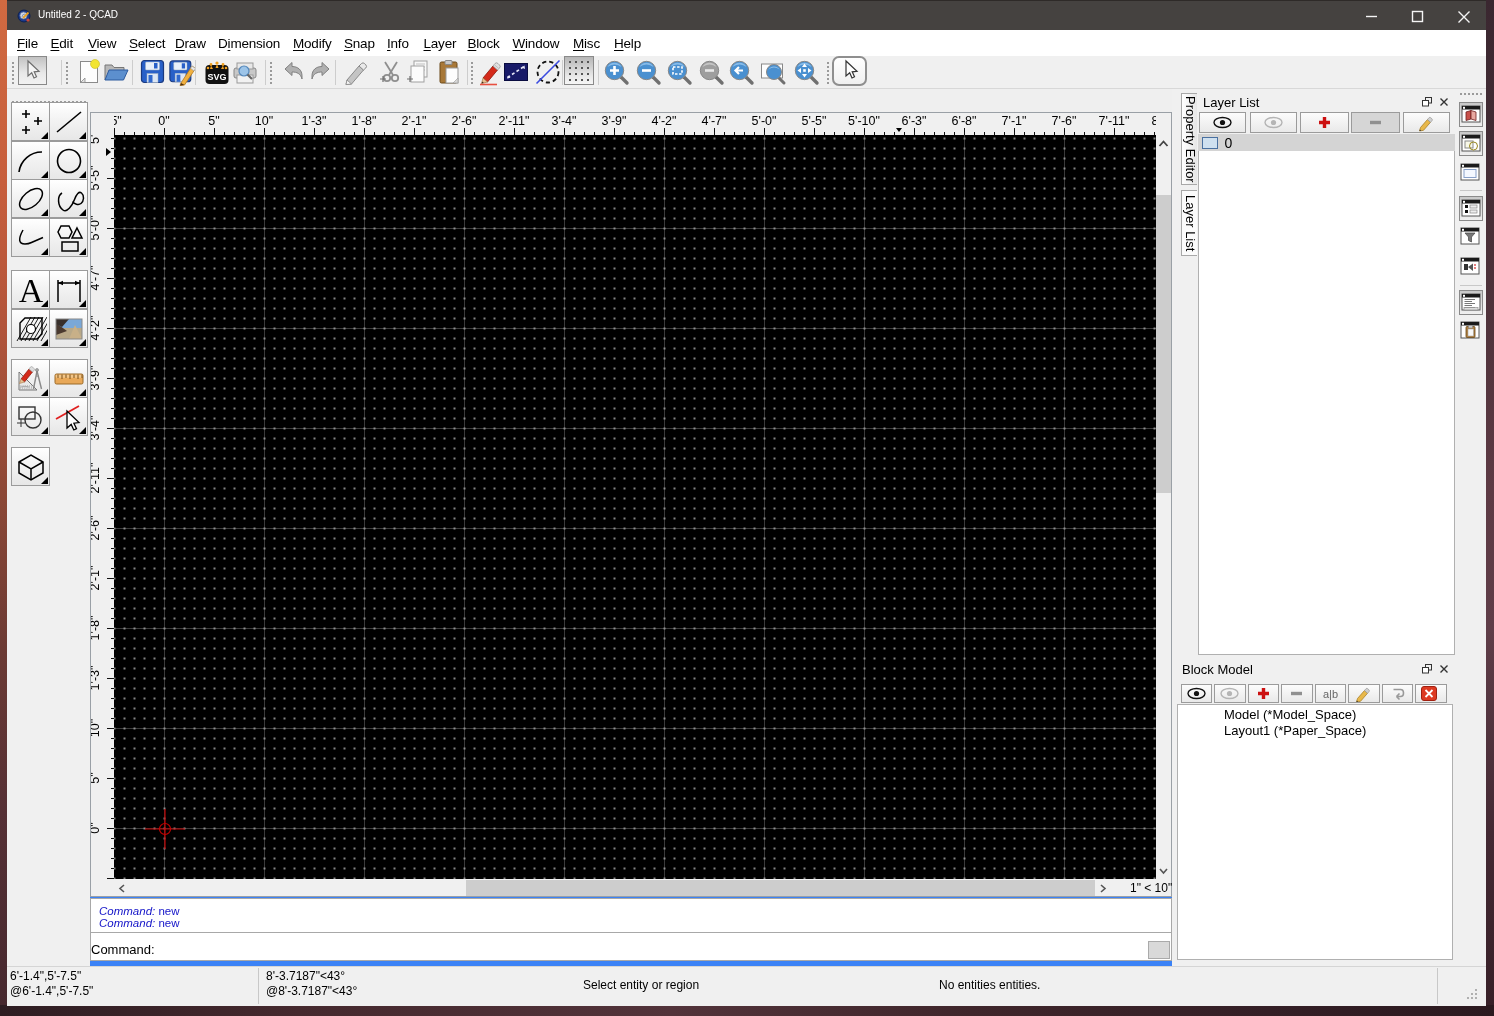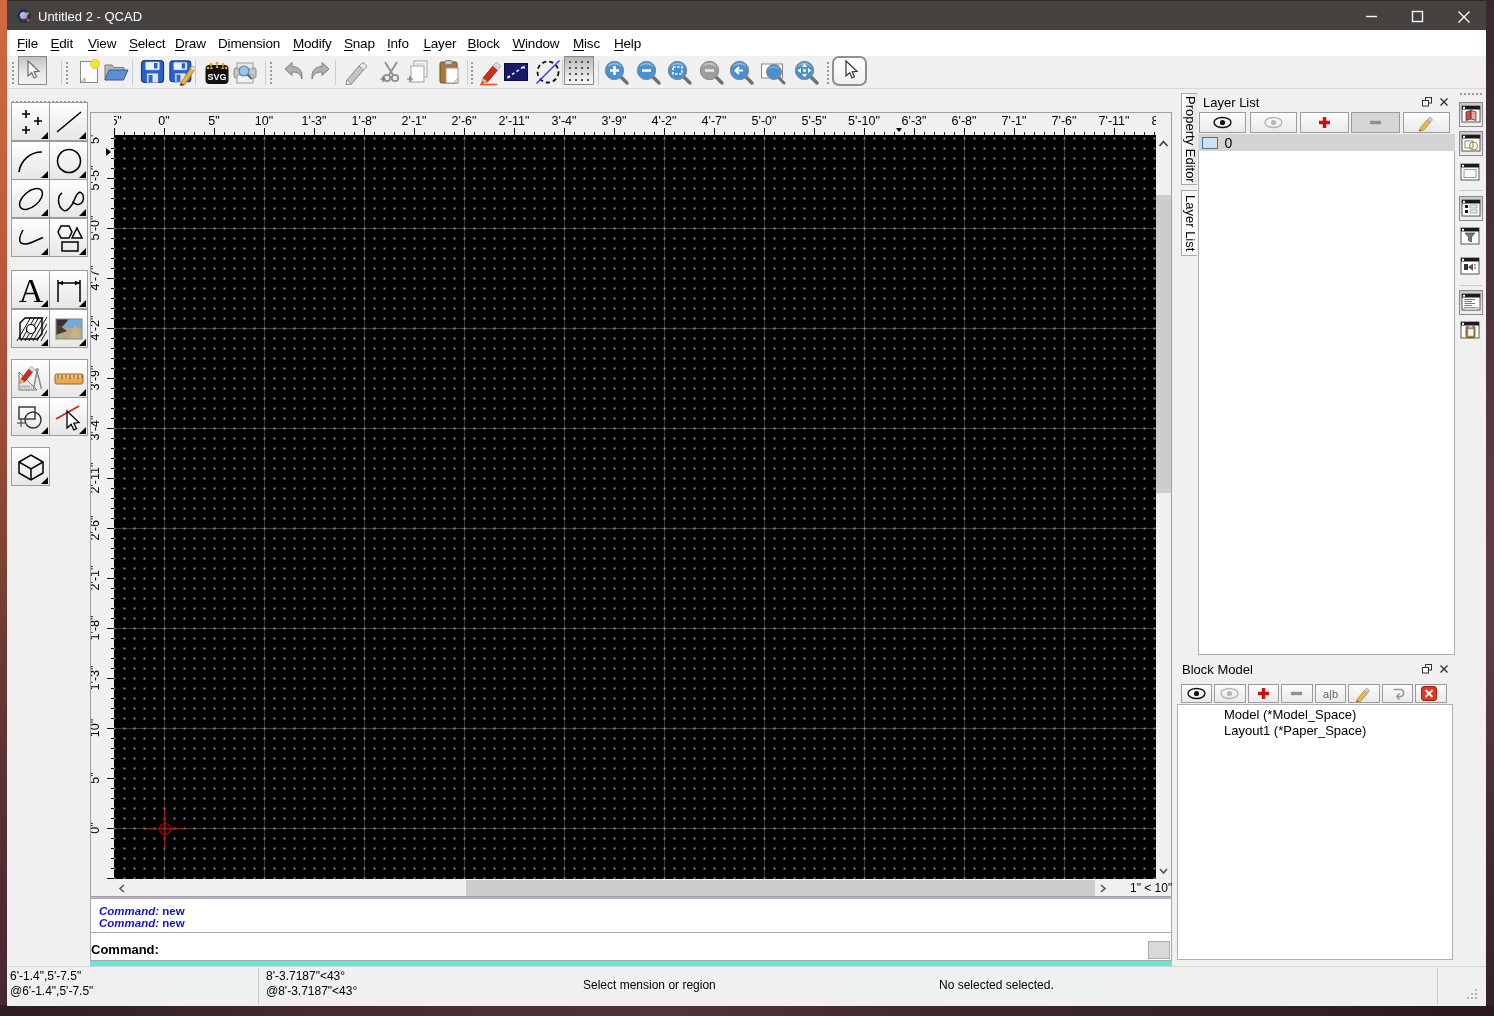--- a/index.html
+++ b/index.html
@@ -7,21 +7,21 @@
 #wallL { position:absolute; left:0; top:0; width:8px; height:1016px;
   background:linear-gradient(#d06a41, #c75e3c 18%, #b2543a 32%, #8d4836 48%, #6b3a34 64%, #553035 80%, #46282e 100%); }
 #wallR { position:absolute; right:0; top:0; width:9px; height:1016px;
   background:linear-gradient(#3a2730, #4a3038 25%, #5d3a44 48%, #5f3d48 62%, #432933 82%, #371f27 100%); }
 #wallB { position:absolute; left:0; bottom:0; width:100%; height:11px;
   background:linear-gradient(to right, #2e1d22, #45292e 20%, #52333a 45%, #3f262b 65%, #341f26 85%, #2b191f); }
 .abs { position:absolute; }
 #win { position:absolute; left:7px; top:0; width:1479px; height:1006px; background:#f0f0f0; box-shadow: inset 1px 0 #5a5550, inset -1px 0 #5a5550, inset 0 -1px #5a5550; }
 
 #titlebar { position:absolute; left:0; top:0; width:100%; height:30px; background:#454240; border-top:1px solid #2e2a28; }
-#titlebar .ttext { position:absolute; left:31px; top:8px; color:#ffffff; font-size:13px; }
+#titlebar .ttext { position:absolute; left:31px; top:8px; color:#ffffff; font-size:10px; }
 .capbtn { position:absolute; top:0; width:45px; height:30px; }
 
 #menubar { position:absolute; left:0; top:30px; width:100%; height:42px; background:#ffffff; }
 .mi { position:absolute; top:0; height:26px; line-height:27px; font-size:13.5px; letter-spacing:-0.2px; color:#000; }
 .mi u { text-decoration:underline; text-underline-offset:2px; }
 
 #toolbar { position:absolute; left:0; top:56px; width:100%; height:33px; background:#f0f0f0; border-bottom:1px solid #d8d8d8; }
 .tbsep { position:absolute; top:4px; height:25px; width:1px; background:#cdcdcd; }
 .tbhandle { position:absolute; top:5px; height:23px; width:5px;
   background-image:radial-gradient(circle, #9a9a9a 0.9px, transparent 1.1px);
@@ -51,21 +51,21 @@
   background-image:
     radial-gradient(circle, #ababab 0.6px, rgba(160,160,160,0.3) 0.95px, transparent 1.1px),
     repeating-linear-gradient(to right, #3a3a3a 0px, #3a3a3a 1px, transparent 1px, transparent 100px),
     repeating-linear-gradient(to bottom, #3a3a3a 0px, #3a3a3a 1px, transparent 1px, transparent 100px);
   background-size:10px 10px, 100px 100%, 100% 100px;
   background-position: 5.5px 8.5px, 50px 0px, 0px 93px; }
 
 #vscroll { position:absolute; left:1065px; top:22px; width:15px; height:744px; background:#f0f0f0; }
 #hscroll { position:absolute; left:0px; top:767px; width:1019px; height:16px; background:#f0f0f0; }
 
-#cmddock { position:absolute; left:83px; top:897px; width:1082px; height:69px; background:#5eead4;font-weight:bold; }
+#cmddock { position:absolute; left:83px; top:897px; width:1082px; height:69px; background:#3b82f6; }
 #cmdhist { position:absolute; left:0px; top:1px; width:1082px; height:35px; background:#fff; border:1px solid #a8a8a8;
   font-size:11.5px; color:#1414c8; padding-left:8px; padding-top:6px; line-height:12px;}
 #cmdline { position:absolute; left:0px; top:36px; width:1082px; height:28px; background:#fff; border:1px solid #a8a8a8; border-top:none;}
 
 #rdock { position:absolute; left:1165px; top:89px; width:283px; height:877px; background:#f0f0f0; }
 .dpanel { position:absolute; background:#f0f0f0; }
 .dtbtn { position:absolute; border:1px solid #9b9b9b; background:linear-gradient(#fcfcfc,#e9e9e9); }
 .listarea { position:absolute; background:#ffffff; border:1px solid #b0b0b0; }
 
 #rtools { position:absolute; left:1448px; top:89px; width:31px; height:877px; background:#f0f0f0; }
@@ -759,22 +759,22 @@
           <rect x="9.5" y="6.5" width="4" height="2.5" fill="#ccc" stroke="#888" stroke-width="0.6"></rect>
           <rect x="9" y="10" width="5.5" height="7" fill="#f8f8f8" stroke="#999" stroke-width="0.5"></rect>
         </svg></div>
 <div class="abs" style="left:5px;top:101px;width:22px;height:1px;background:#c8c8c8;"></div>
 <div class="abs" style="left:5px;top:196px;width:22px;height:1px;background:#c8c8c8;"></div>
 </div>
 <div id="statusbar">
 <div class="abs" style="left:3px;top:2px;line-height:15px;">6'-1.4",5'-7.5"<br>@6'-1.4",5'-7.5"</div>
 <div class="abs" style="left:250.5px;top:1px;width:1px;height:36px;background:#c8c8c8;"></div>
 <div class="abs" style="left:259px;top:2px;line-height:15px;">8'-3.7187"&lt;43°<br>@8'-3.7187"&lt;43°</div>
-<div class="abs" style="left:576px;top:11px;">Select mension or region</div>
-<div class="abs" style="left:932px;top:11px;">No selected selected.</div>
+<div class="abs" style="left:576px;top:11px;">Select entity or region</div>
+<div class="abs" style="left:932px;top:11px;">No entities entities.</div>
 <div class="abs" style="left:1430px;top:1px;width:1px;height:36px;background:#c8c8c8;"></div>
 <svg class="abs" style="right:7px;bottom:5px" width="13" height="13">
         <rect x="9" y="9" width="2" height="2" fill="#b0b0b0"></rect>
         <rect x="5" y="9" width="2" height="2" fill="#b0b0b0"></rect>
         <rect x="1" y="9" width="2" height="2" fill="#b0b0b0"></rect>
         <rect x="9" y="5" width="2" height="2" fill="#b0b0b0"></rect>
         <rect x="5" y="5" width="2" height="2" fill="#b0b0b0"></rect>
         <rect x="9" y="1" width="2" height="2" fill="#b0b0b0"></rect>
       </svg>
 </div>

